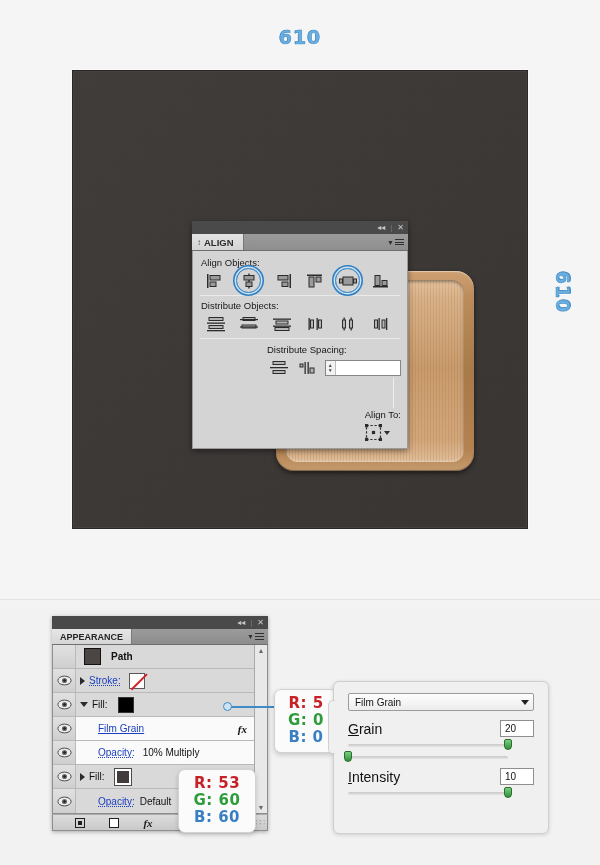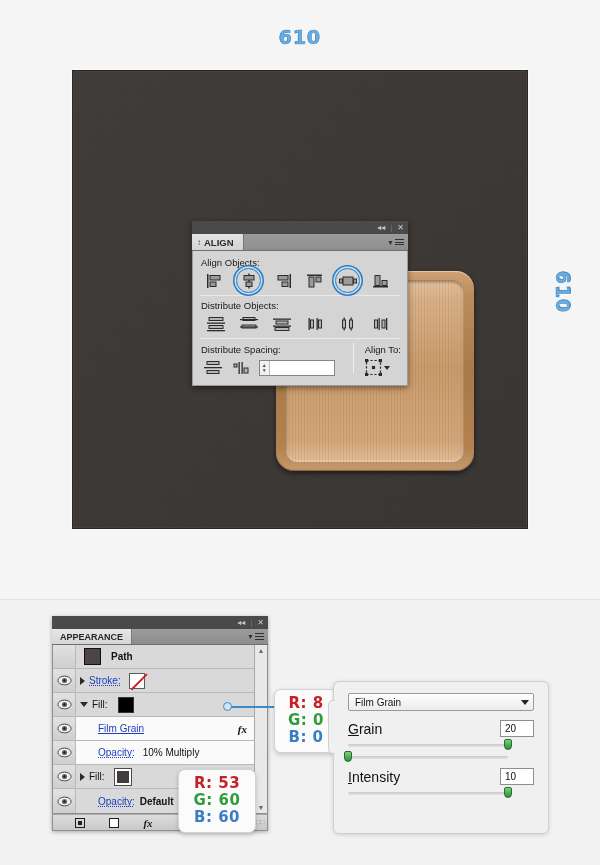--- a/index.html
+++ b/index.html
@@ -470,21 +470,21 @@
             <rect x="2.5" y="4" width="3" height="8" fill="#b5b5b5" stroke="#2b2b2b" stroke-width="1"></rect>
             <rect x="6.5" y="2" width="1.3" height="12" fill="#2b2b2b"></rect>
             <rect x="10" y="4" width="3" height="8" fill="#b5b5b5" stroke="#2b2b2b" stroke-width="1"></rect>
             <rect x="14" y="2" width="1.3" height="12" fill="#2b2b2b"></rect>
           </svg>
         </div>
       </div>
 
       <div class="divider-h"></div>
 
-      <div style="display:flex;align-items:flex-start;">
+      <div style="display:flex;align-items:flex-end;flex-direction:column;">
         <div style="flex:1;">
           <div class="sec-label">Distribute Spacing:</div>
           <div class="spacing-row">
             <div class="icon-btn" style="width:28px;">
               <svg width="22" height="16" viewBox="0 0 22 16">
                 <rect x="5" y="1.5" width="12" height="3" fill="#b5b5b5" stroke="#2b2b2b" stroke-width="1"></rect>
                 <rect x="2" y="7" width="18" height="1.3" fill="#2b2b2b"></rect>
                 <rect x="5" y="10.5" width="12" height="3" fill="#b5b5b5" stroke="#2b2b2b" stroke-width="1"></rect>
               </svg>
             </div>
@@ -639,21 +639,21 @@
       <div class="ap-row" style="border-bottom:none;">
         <div class="eye-cell">
           <svg width="15" height="11" viewBox="0 0 15 11">
             <ellipse cx="7.5" cy="5.5" rx="6.6" ry="4.4" fill="#f0f0f0" stroke="#4a4a4a" stroke-width="1"></ellipse>
             <circle cx="7.5" cy="5.5" r="2.6" fill="#6e6e6e"></circle>
             <circle cx="7.5" cy="5.5" r="1.2" fill="#1c1c1c"></circle>
           </svg>
         </div>
         <div class="ap-content">
           <span class="lbl-link" style="margin-left:18px;">Opacity:</span>
-          <span class="lbl-plain" style="margin-left:1px;font-weight:bold;">Default</span>
+          <span class="lbl-plain" style="margin-left:1px;">Default</span>
         </div>
       </div>
     </div>
 
     <div id="ap-scroll">
       <span class="sc-arrow">▲</span>
       <span class="sc-arrow">▼</span>
     </div>
   </div>
 
@@ -671,21 +671,21 @@
       <span class="ft-no">⊘</span>
     </div>
     <span class="ft-grip">∷∷</span>
   </div>
 </div>
 
 <div id="connector"></div>
 <div id="connector-dot"></div>
 
 <div class="callout" id="callout-rgb-0">
-  <div class="r">R: 8</div>
+  <div class="r">R: 5</div>
   <div class="g">G: 0</div>
   <div class="b">B: 0</div>
 </div>
 
 <div class="callout" id="callout-rgb-65">
   <div class="r">R: 53</div>
   <div class="g">G: 60</div>
   <div class="b">B: 60</div>
 </div>
 

